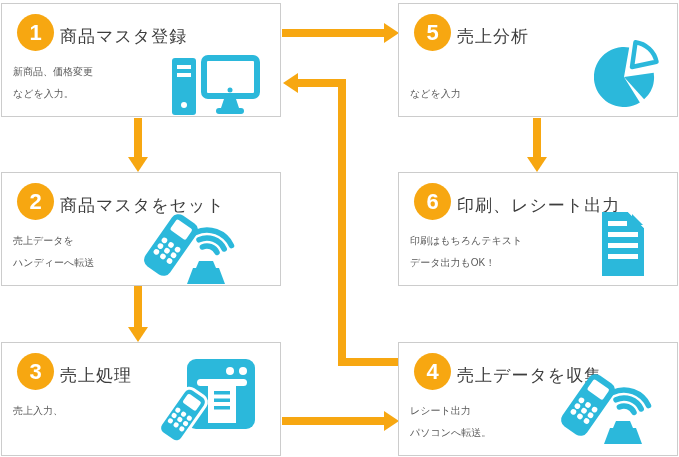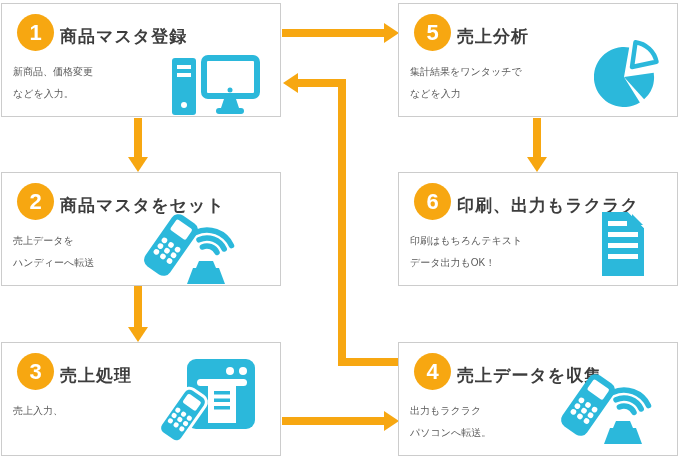--- a/index.html
+++ b/index.html
@@ -19,21 +19,21 @@
   .b3{left:1px;top:342px;}
   .b5{left:398px;top:3px;}
   .b6{left:398px;top:172px;}
   .b4{left:398px;top:342px;}
   .badge{
     position:absolute;left:15px;top:10px;width:37px;height:37px;border-radius:50%;
     background:var(--orange);color:#fff;font-size:22px;font-weight:bold;
     display:flex;align-items:center;justify-content:center;line-height:1;
   }
   .title{
-    position:absolute;left:58px;top:21px;font-size:17px;font-weight:bold;
+    position:absolute;left:58px;top:21px;font-size:17px;font-weight:normal;
     color:var(--title);letter-spacing:1px;white-space:nowrap;
   }
   .desc{
     position:absolute;left:11px;top:57px;font-size:10px;line-height:22px;
     color:var(--body);white-space:nowrap;
   }
   .icon{position:absolute;color:var(--cyan);}
   .i1{left:170px;top:51px;width:88px;height:62px;}
   .i2{left:137px;top:28px;width:98px;height:84px;}
   .i3{left:155px;top:14px;width:100px;height:92px;}
@@ -157,53 +157,53 @@
             <circle cx="33" cy="70" r="2.5"></circle>
         </g>
       </g>
     </svg>
   </div>
 
   <div class="box b5">
     <div class="badge">5</div>
     <div class="title">売上分析</div>
     <div class="desc">
-      <span>集計結果をワンタッチで</span><br>
+      <br>
       <span>などを入力</span>
     </div>
     <svg class="icon i5" viewBox="0 0 74 68">
       <path d="M30,38 L45.9,63.4 A30,30 0 1 1 35.2,8.5 Z" fill="currentColor"></path>
       <path d="M30,38 L59.7,33.8 A30,30 0 0 1 50.1,60.3 Z" fill="currentColor"></path>
       <path d="M38,28 L41.5,3.2 A25,25 0 0 1 62.5,22.8 Z" fill="#fff" stroke="currentColor" stroke-width="4.5" stroke-linejoin="round"></path>
     </svg>
   </div>
 
   <div class="box b6">
     <div class="badge">6</div>
-    <div class="title">印刷、出力もラクラク</div>
+    <div class="title">印刷、レシート出力</div>
     <div class="desc">
       <span>印刷はもちろんテキスト</span><br>
       <span>データ出力もOK！</span>
     </div>
     <svg class="icon i6" viewBox="0 0 42 64">
       <polygon points="0,0 26,0 42,16 42,64 0,64" fill="currentColor"></polygon>
       <polygon points="26,0 42,16 42,0" fill="#fff"></polygon>
       <polygon points="30,2 41,13 30,13" fill="currentColor"></polygon>
       <rect x="6" y="9" width="19" height="5" fill="#fff"></rect>
       <rect x="6" y="20" width="30" height="5" fill="#fff"></rect>
       <rect x="6" y="31" width="30" height="5" fill="#fff"></rect>
       <rect x="6" y="42" width="30" height="5" fill="#fff"></rect>
     </svg>
   </div>
 
   <div class="box b4">
     <div class="badge">4</div>
     <div class="title">売上データを収集</div>
     <div class="desc">
-      <span>出力もラクラク</span><br>
+      <span>レシート出力</span><br>
       <span>パソコンへ転送。</span>
     </div>
     <svg class="icon i4" viewBox="0 0 98 84">
       <g transform="rotate(35 32 44)">
         <rect x="17" y="13" width="30" height="62" rx="8" fill="currentColor"></rect>
         <rect x="22" y="19" width="19" height="13" rx="2" fill="#fff"></rect>
         <g fill="#fff">
           <circle cx="24" cy="44" r="2.8"></circle>
             <circle cx="32" cy="44" r="2.8"></circle>
             <circle cx="40" cy="44" r="2.8"></circle>

